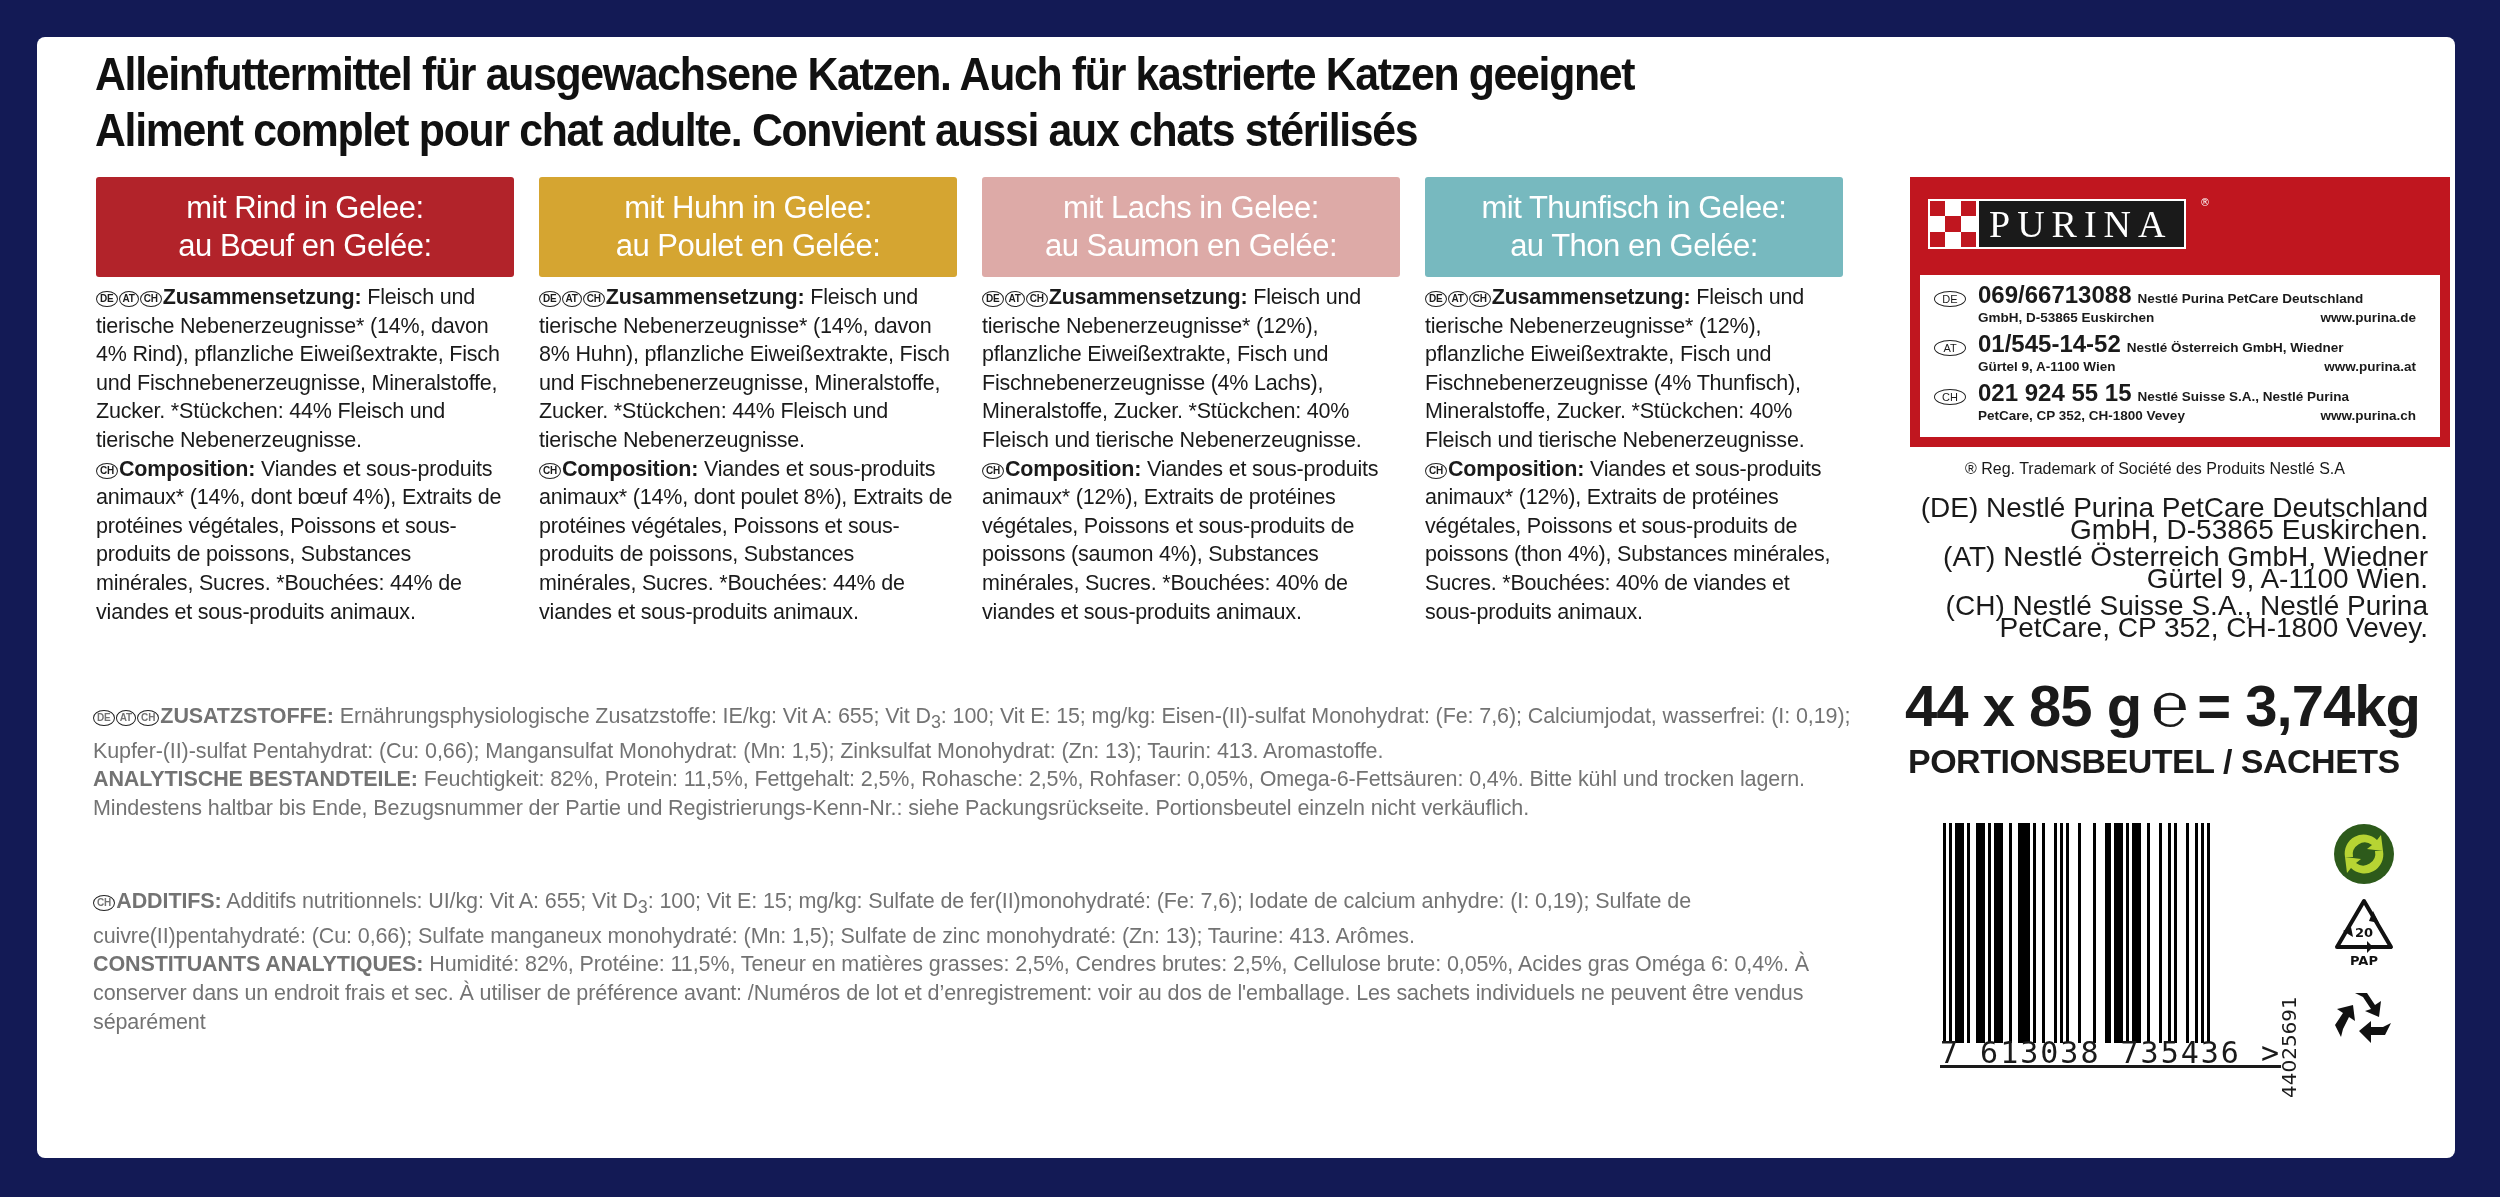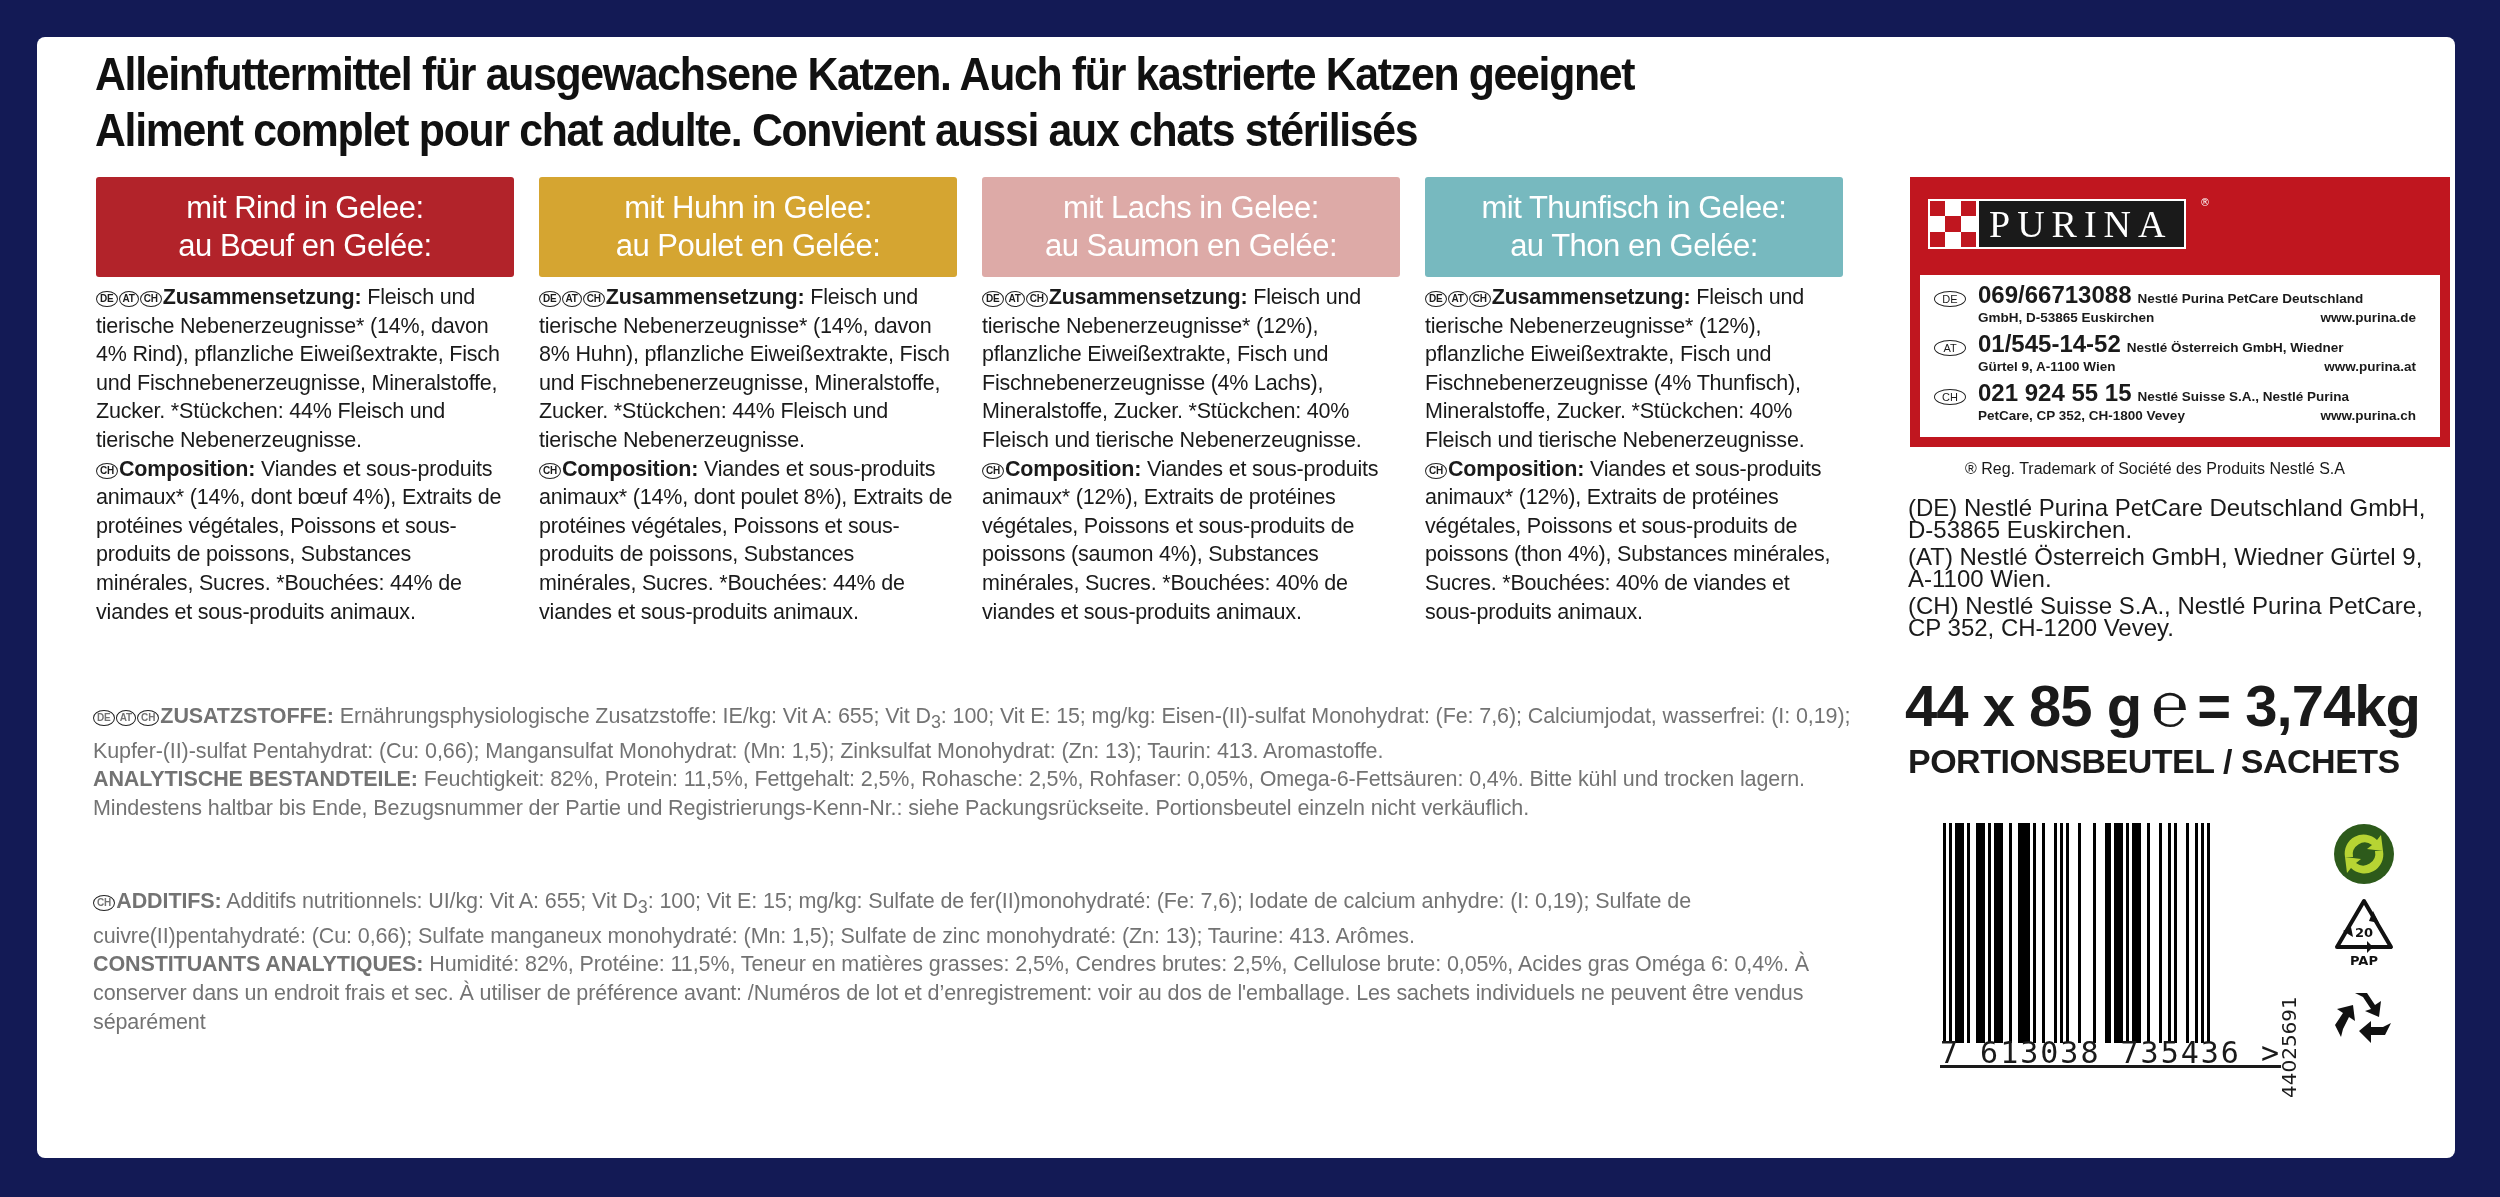--- a/index.html
+++ b/index.html
@@ -71,21 +71,21 @@
   .contact-line1 { display:flex; align-items:baseline; white-space:nowrap; }
   .contact-line2 { display:flex; justify-content:space-between; padding-left:44px; font-size:13.5px; font-weight:bold; line-height:18px; white-space:nowrap; }
   .cflag {
     display:inline-block; width:30px; border:1.5px solid #222; border-radius:50%;
     font-size:11px; line-height:14px; text-align:center; margin-right:12px;
   }
   .phone { font-size:24px; font-weight:bold; margin-right:6px; }
   .company { font-size:13.5px; font-weight:bold; }
 
   .trademark { position:absolute; left:1965px; top:460px; font-family:"Liberation Sans", sans-serif; font-size:16px; color:#1a1a1a; white-space:nowrap; }
-  .addresses { position:absolute; left:1908px; top:495px; width:520px; font-family:"Liberation Sans", sans-serif; font-size:24px; line-height:22px; color:#1a1a1a; }
+  .addresses { position:absolute; left:1908px; top:495px; width:520px; font-family:"Liberation Sans", sans-serif; font-size:28px; line-height:22px; color:#1a1a1a;text-align:right; }
   .addresses div { margin-bottom:5px; }
 
   .weight { position:absolute; left:1905px; top:670px; font-family:"Liberation Sans", sans-serif; font-weight:bold; font-size:58px; letter-spacing:-1px; white-space:nowrap; display:flex; align-items:center; }
   .estimate { font-family:"Liberation Serif", serif; font-weight:normal; font-size:62px; margin:0 10px; }
   .sachets { position:absolute; left:1908px; top:742px; font-family:"Liberation Sans", sans-serif; font-weight:bold; font-size:34px; letter-spacing:-0.5px; white-space:nowrap; }
 
   .barcode { position:absolute; left:1943px; top:823px; width:290px; height:245px; }
   .bars { position:absolute; left:0; top:0; width:290px; height:220px; display:flex; }
   .bars i { display:block; height:100%; background:#000; }
   .digits { position:absolute; left:-35px; top:205px; font-family:"DejaVu Sans Mono", monospace; font-size:33px; background:transparent; white-space:nowrap; letter-spacing:2px; }
@@ -206,21 +206,21 @@
         </div>
       </div>
     </div>
   </div>
 
   <div class="trademark" style="left:1928px;top:423px;">® Reg. Trademark of Société des Produits Nestlé S.A</div>
 
   <div class="addresses" style="left:1871px;top:460px;">
     <div>(DE) Nestlé Purina PetCare Deutschland GmbH, D-53865 Euskirchen.</div>
     <div>(AT) Nestlé Österreich GmbH, Wiedner Gürtel 9, A-1100 Wien.</div>
-    <div>(CH) Nestlé Suisse S.A., Nestlé Purina PetCare, CP 352, CH-1200 Vevey.</div>
+    <div>(CH) Nestlé Suisse S.A., Nestlé Purina PetCare, CP 352, CH-1800 Vevey.</div>
   </div>
 
   <div class="weight" style="left:1868px;top:633px;">
     <span>44 x 85 g</span>
     <span class="estimate">℮</span>
     <span>= 3,74kg</span>
   </div>
   <div class="sachets" style="left:1871px;top:705px;">PORTIONSBEUTEL / SACHETS</div>
 
   <div class="barcode" style="left:1906px;top:786px;">

